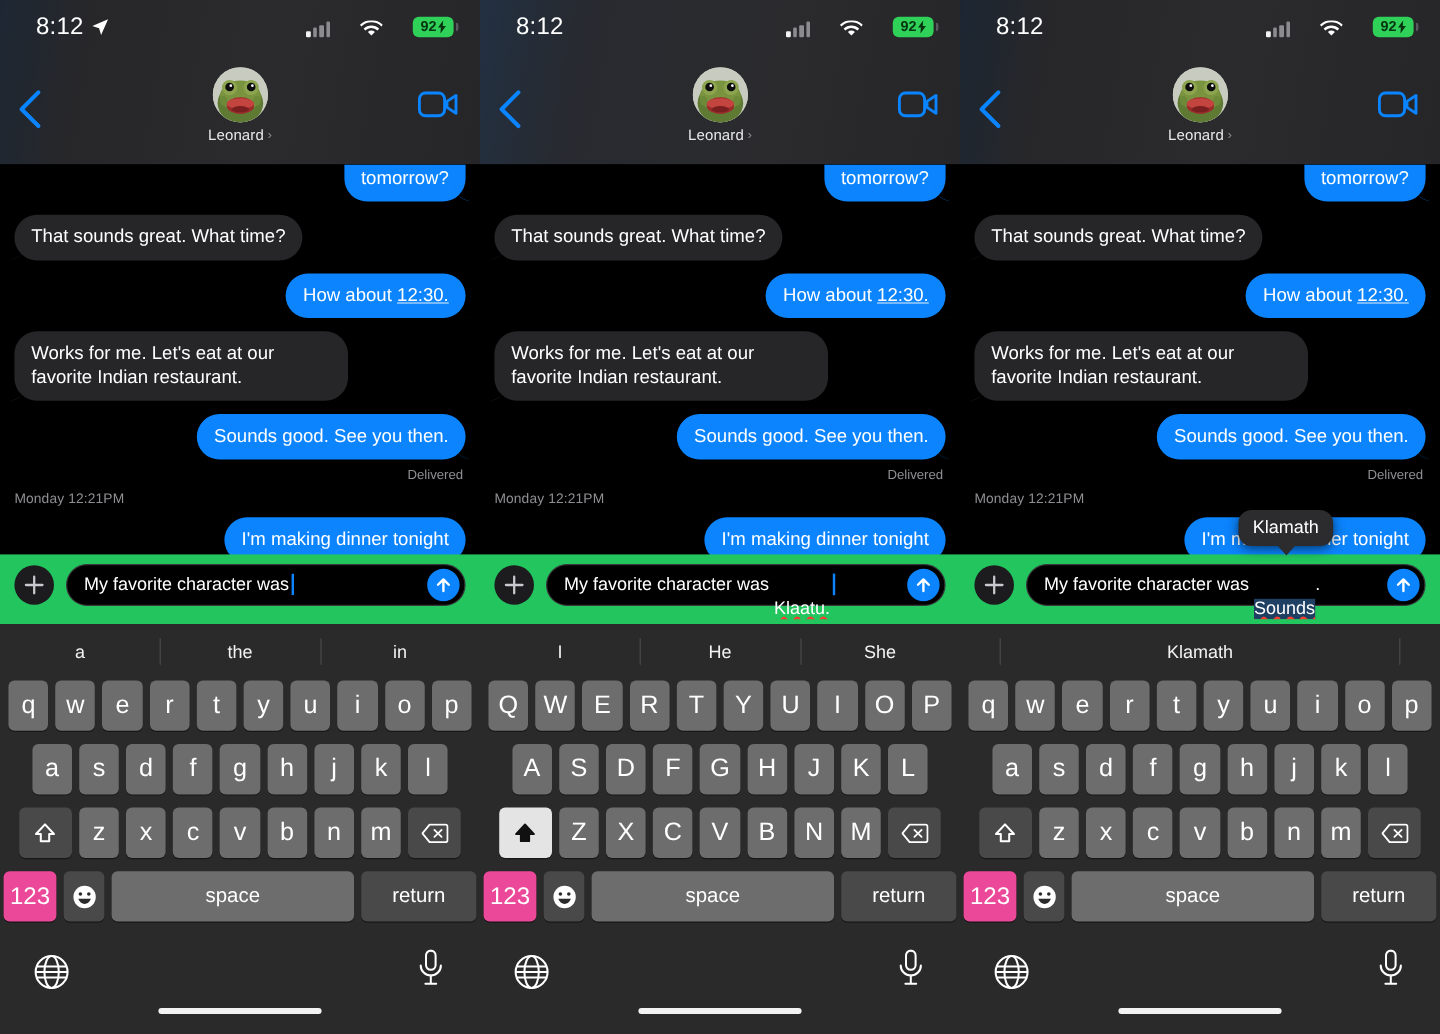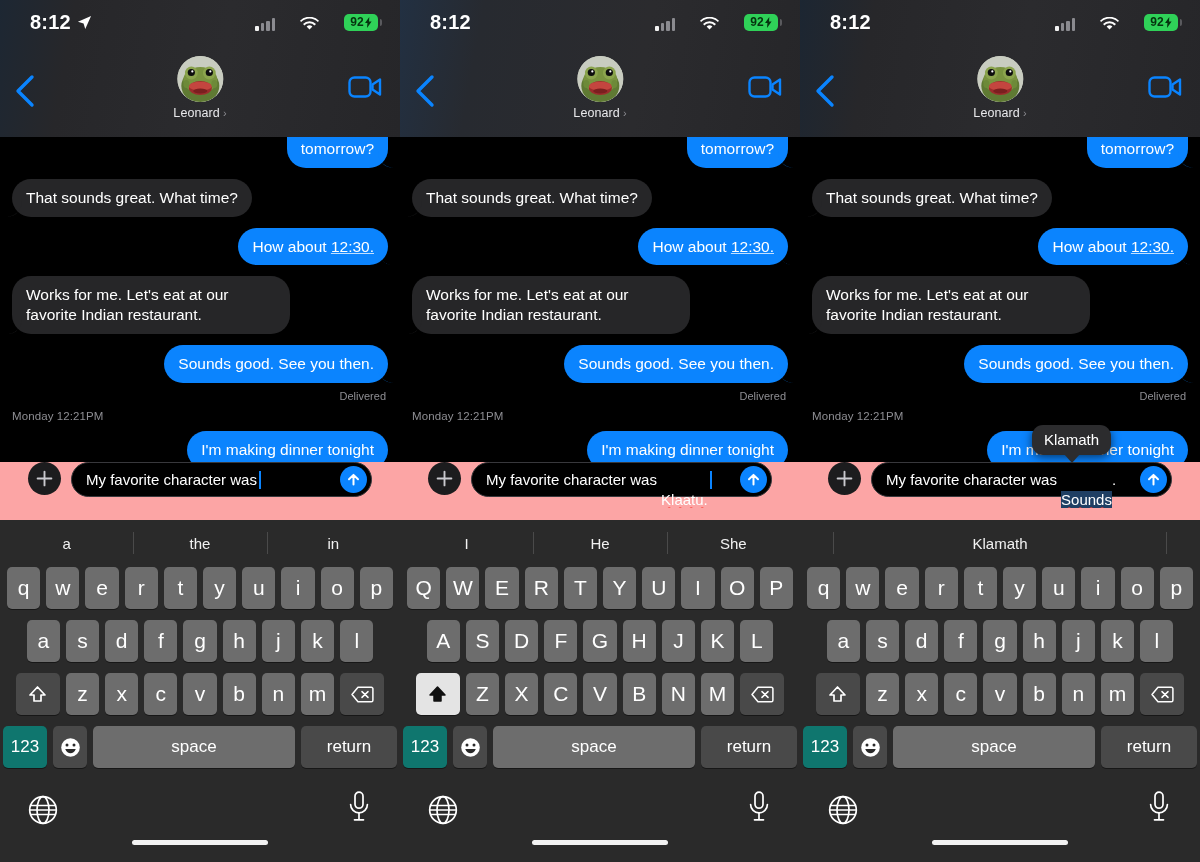--- a/index.html
+++ b/index.html
@@ -22,21 +22,21 @@
   }
   .panel.p2 .hdr { background: linear-gradient(100deg, #223042 0%, #272a30 20%, #2b2b2e 60%, #262629 100%); }
   .panel.p3 .hdr { background: linear-gradient(100deg, #1c2632 0%, #27272a 18%, #2b2b2e 55%, #262629 100%); }
 
   .statusbar {
     position: absolute; top: 0; left: 0; right: 0; height: 44px;
     display: flex; align-items: center; justify-content: space-between;
     padding: 0 22px 0 30px;
   }
   .sb-left { display: flex; align-items: center; gap: 6px; }
-  .sb-time { color: #fff; font-size: 20px; font-weight: 700; letter-spacing: .2px; }
+  .sb-time { color: #fff; font-size: 20px; font-weight: 400; letter-spacing: .2px; }
   .loc-arrow { width: 15px; height: 15px; display: block; }
   .sb-right { display: flex; align-items: flex-end; gap: 25px; }
   .cell-bars { display: flex; align-items: flex-end; gap: 2px; height: 13px; }
   .cell-bars i { width: 3.5px; background: #8b8b90; border-radius: 1px; display: block; }
   .cell-bars i:nth-child(1) { height: 5px; background: #f2f2f2; }
   .cell-bars i:nth-child(2) { height: 7.5px; }
   .cell-bars i:nth-child(3) { height: 10px; }
   .cell-bars i:nth-child(4) { height: 13px; }
   .batt {
     position: relative; height: 17px; min-width: 34px; border-radius: 5px;
@@ -99,22 +99,22 @@
   }
   .ac-popup::after {
     content: ""; position: absolute; left: 50%; bottom: -8px; transform: translateX(-50%);
     width: 0; height: 0; border-left: 8px solid transparent; border-right: 8px solid transparent;
     border-top: 9px solid #2c2c2e;
   }
 
   
   .inputbar {
     position: absolute; left: 0; right: 0; bottom: 0; height: 58px;
-    display: flex; align-items: flex-start; gap: 10px; padding: 0 28px 8px;
-    background: #fca5a5;
+    display: flex; align-items: center; gap: 10px; padding: 0 12px 8px;
+    background: #22c55e;
   }
   .plusbtn {
     flex: 0 0 auto; width: 33px; height: 33px; border-radius: 50%;
     background: #1c1c1e; display: flex; align-items: center; justify-content: center; cursor: pointer;
   }
   .plusbtn svg { display: block; }
   .textfield {
     flex: 1 1 auto; height: 35px; border: 1px solid #38383c; border-radius: 18px;
     display: flex; align-items: center; padding: 0 4px 0 14px; background: #000; position: relative;
   }
@@ -162,21 +162,21 @@
     font-size: 21px; height: 42px; cursor: pointer;
     box-shadow: 0 1px 0 rgba(0,0,0,.45);
   }
   .krow.r1 .key { width: 33.2px; }
   .krow.r2 { padding: 0 20px; }
   .krow.r2 .key { width: 33.2px; }
   .krow.r3 .key.letter { width: 33.2px; }
   .key.wide { width: 44px; background: #494949; font-size: 19px; }
   .key.shift-on { background: #e4e4e4; }
   .krow.r4 { gap: 6px; }
-  .krow.r4 .key.num { width: 44px; background: #0f766e; font-size: 17px; }
+  .krow.r4 .key.num { width: 44px; background: #ec4899; font-size: 20px; }
   .krow.r4 .key.emoji { width: 34px; background: #494949; }
   .krow.r4 .key.space { flex: 1 1 auto; background: #6d6d6d; font-size: 17px; }
   .krow.r4 .key.ret { width: 96px; background: #494949; font-size: 17px; }
 
   .kbbottom { height: 78px; position: relative; }
   .globe { position: absolute; left: 28px; top: 16px; cursor: pointer; }
   .mic { position: absolute; right: 30px; top: 12px; cursor: pointer; }
   .home-ind {
     position: absolute; left: 50%; transform: translateX(-50%); bottom: 12px;
     width: 136px; height: 5px; border-radius: 3px; background: #f2f2f2;

